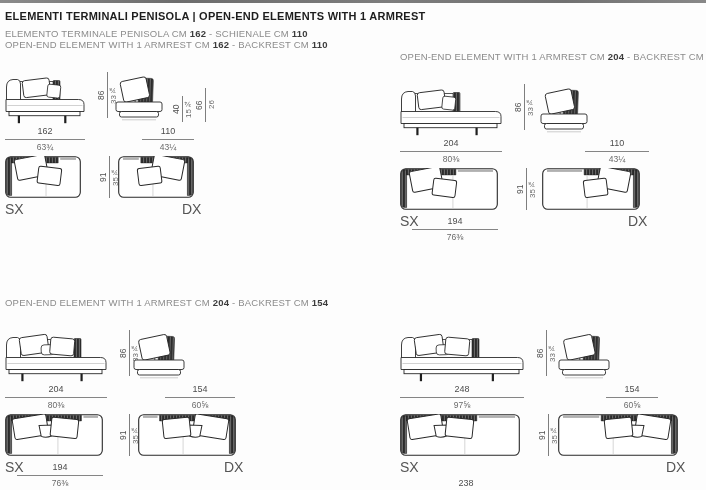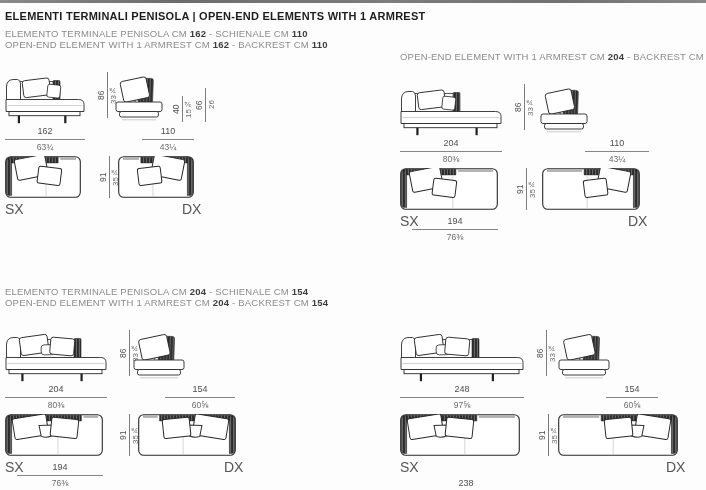--- a/index.html
+++ b/index.html
@@ -224,21 +224,20 @@
     <span class="side-label" style="left:0;top:176px">SX</span>
     <div class="hdim" style="left:12px;top:176px;width:86px">
       <span class="hcm">194</span>
         <span class="hline"></span>
         <span class="hin">76⅜</span>
     </div>
     <span class="side-label" style="left:228px;top:176px">DX</span>
   </section>
 
   <section class="quadrant" style="left:5px;top:286px;">
-    <div class="t1"><span>ELEMENTO TERMINALE PENISOLA CM </span><b>204</b><span> - SCHIENALE CM </span><b>154</b></div>
     <div class="t2"><span>OPEN-END ELEMENT WITH 1 ARMREST CM </span><b>204</b><span> - BACKREST CM </span><b>154</b></div>
 
     <div class="drawing" style="left:0;top:42px"><svg width="102" height="54" viewBox="0 0 102 54" xmlns="http://www.w3.org/2000/svg">
           <path d="M1.5 33 L1.5 17 Q1.5 10 8 9.5 L12.5 9.5 Q15.5 10 15.5 14 L15.5 33" fill="#fff" stroke="#2a2a2a" stroke-width="0.9"></path>
           <path d="M15 11.5 H69" stroke="#2a2a2a" stroke-width="0.8" fill="none"></path>
           <rect x="69" y="10.5" width="7" height="22" rx="1" fill="url(#hatch)" stroke="#282828" stroke-width="0.6"></rect>
           <g transform="translate(14 10) rotate(-8)">
             <rect x="0" y="0" width="28" height="18" rx="2.5" fill="#fff" stroke="#282828" stroke-width="0.9"></rect>
           </g>
           <g transform="translate(36 17) rotate(-2)">

